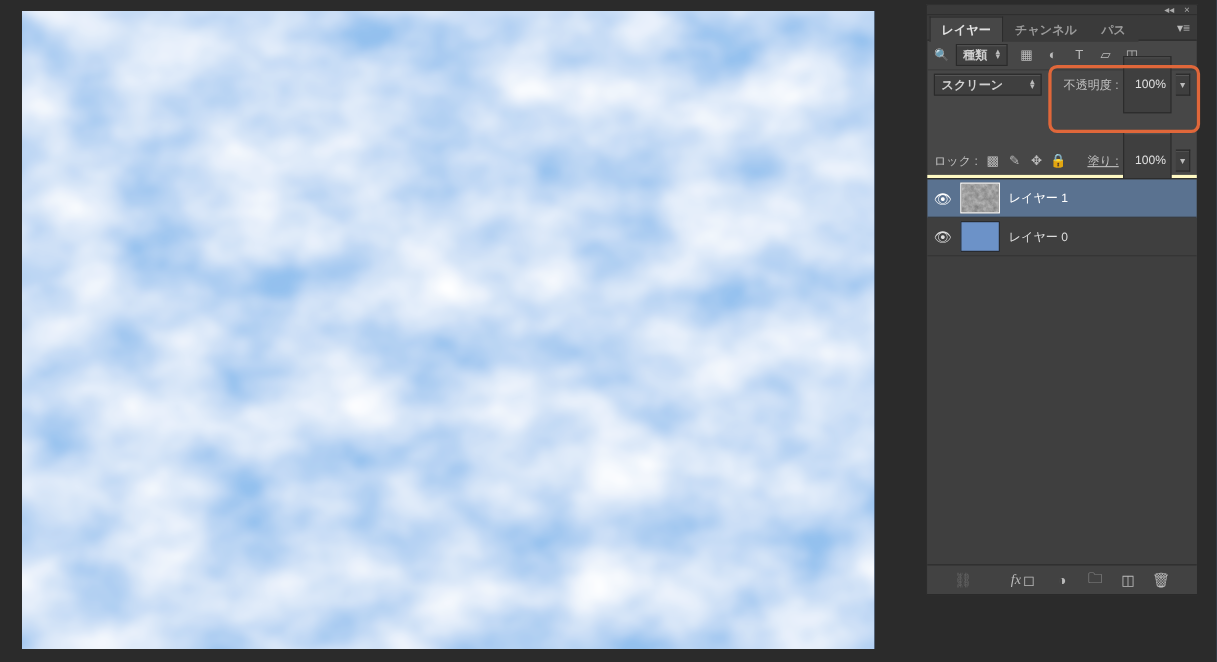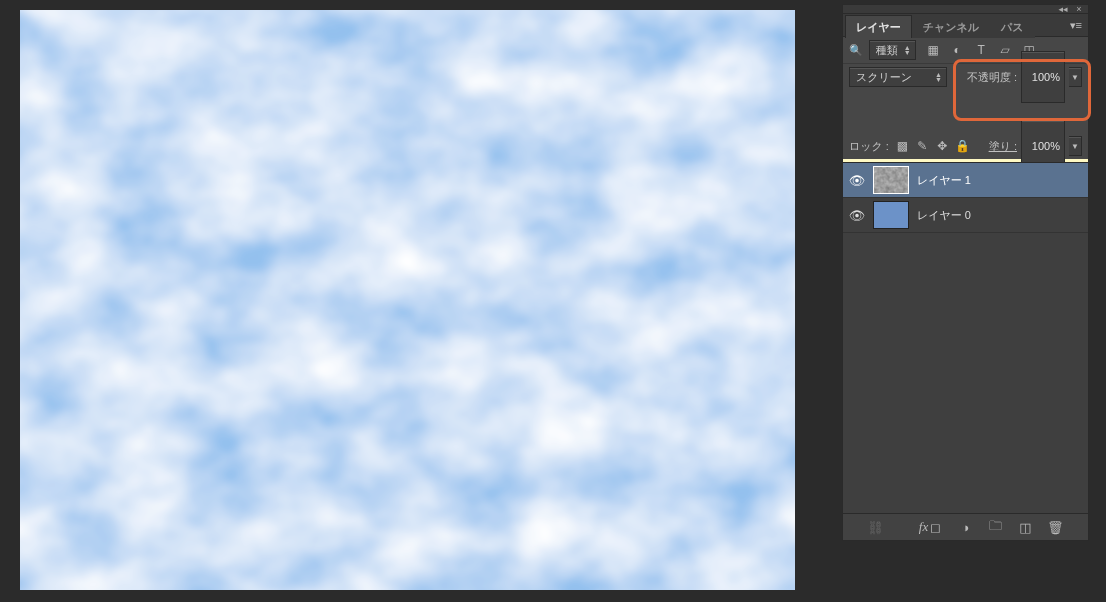--- a/index.html
+++ b/index.html
@@ -107,20 +107,21 @@
     display: inline-flex;
     align-items: center;
     height: 18px;
     background: #3f3f3f;
     border: 1px solid #2a2a2a;
     padding: 0 4px 0 6px;
     color: #d0d0d0;
     font-size: 11px;
     position: relative;
     box-shadow: 0 1px 0 #555 inset;
+    font-weight: bold;
   }
   .select .handle {
     display: inline-flex;
     flex-direction: column;
     margin-left: 6px;
     gap: 0;
     line-height: 5px;
     font-size: 7px;
     color: #bbb;
   }

